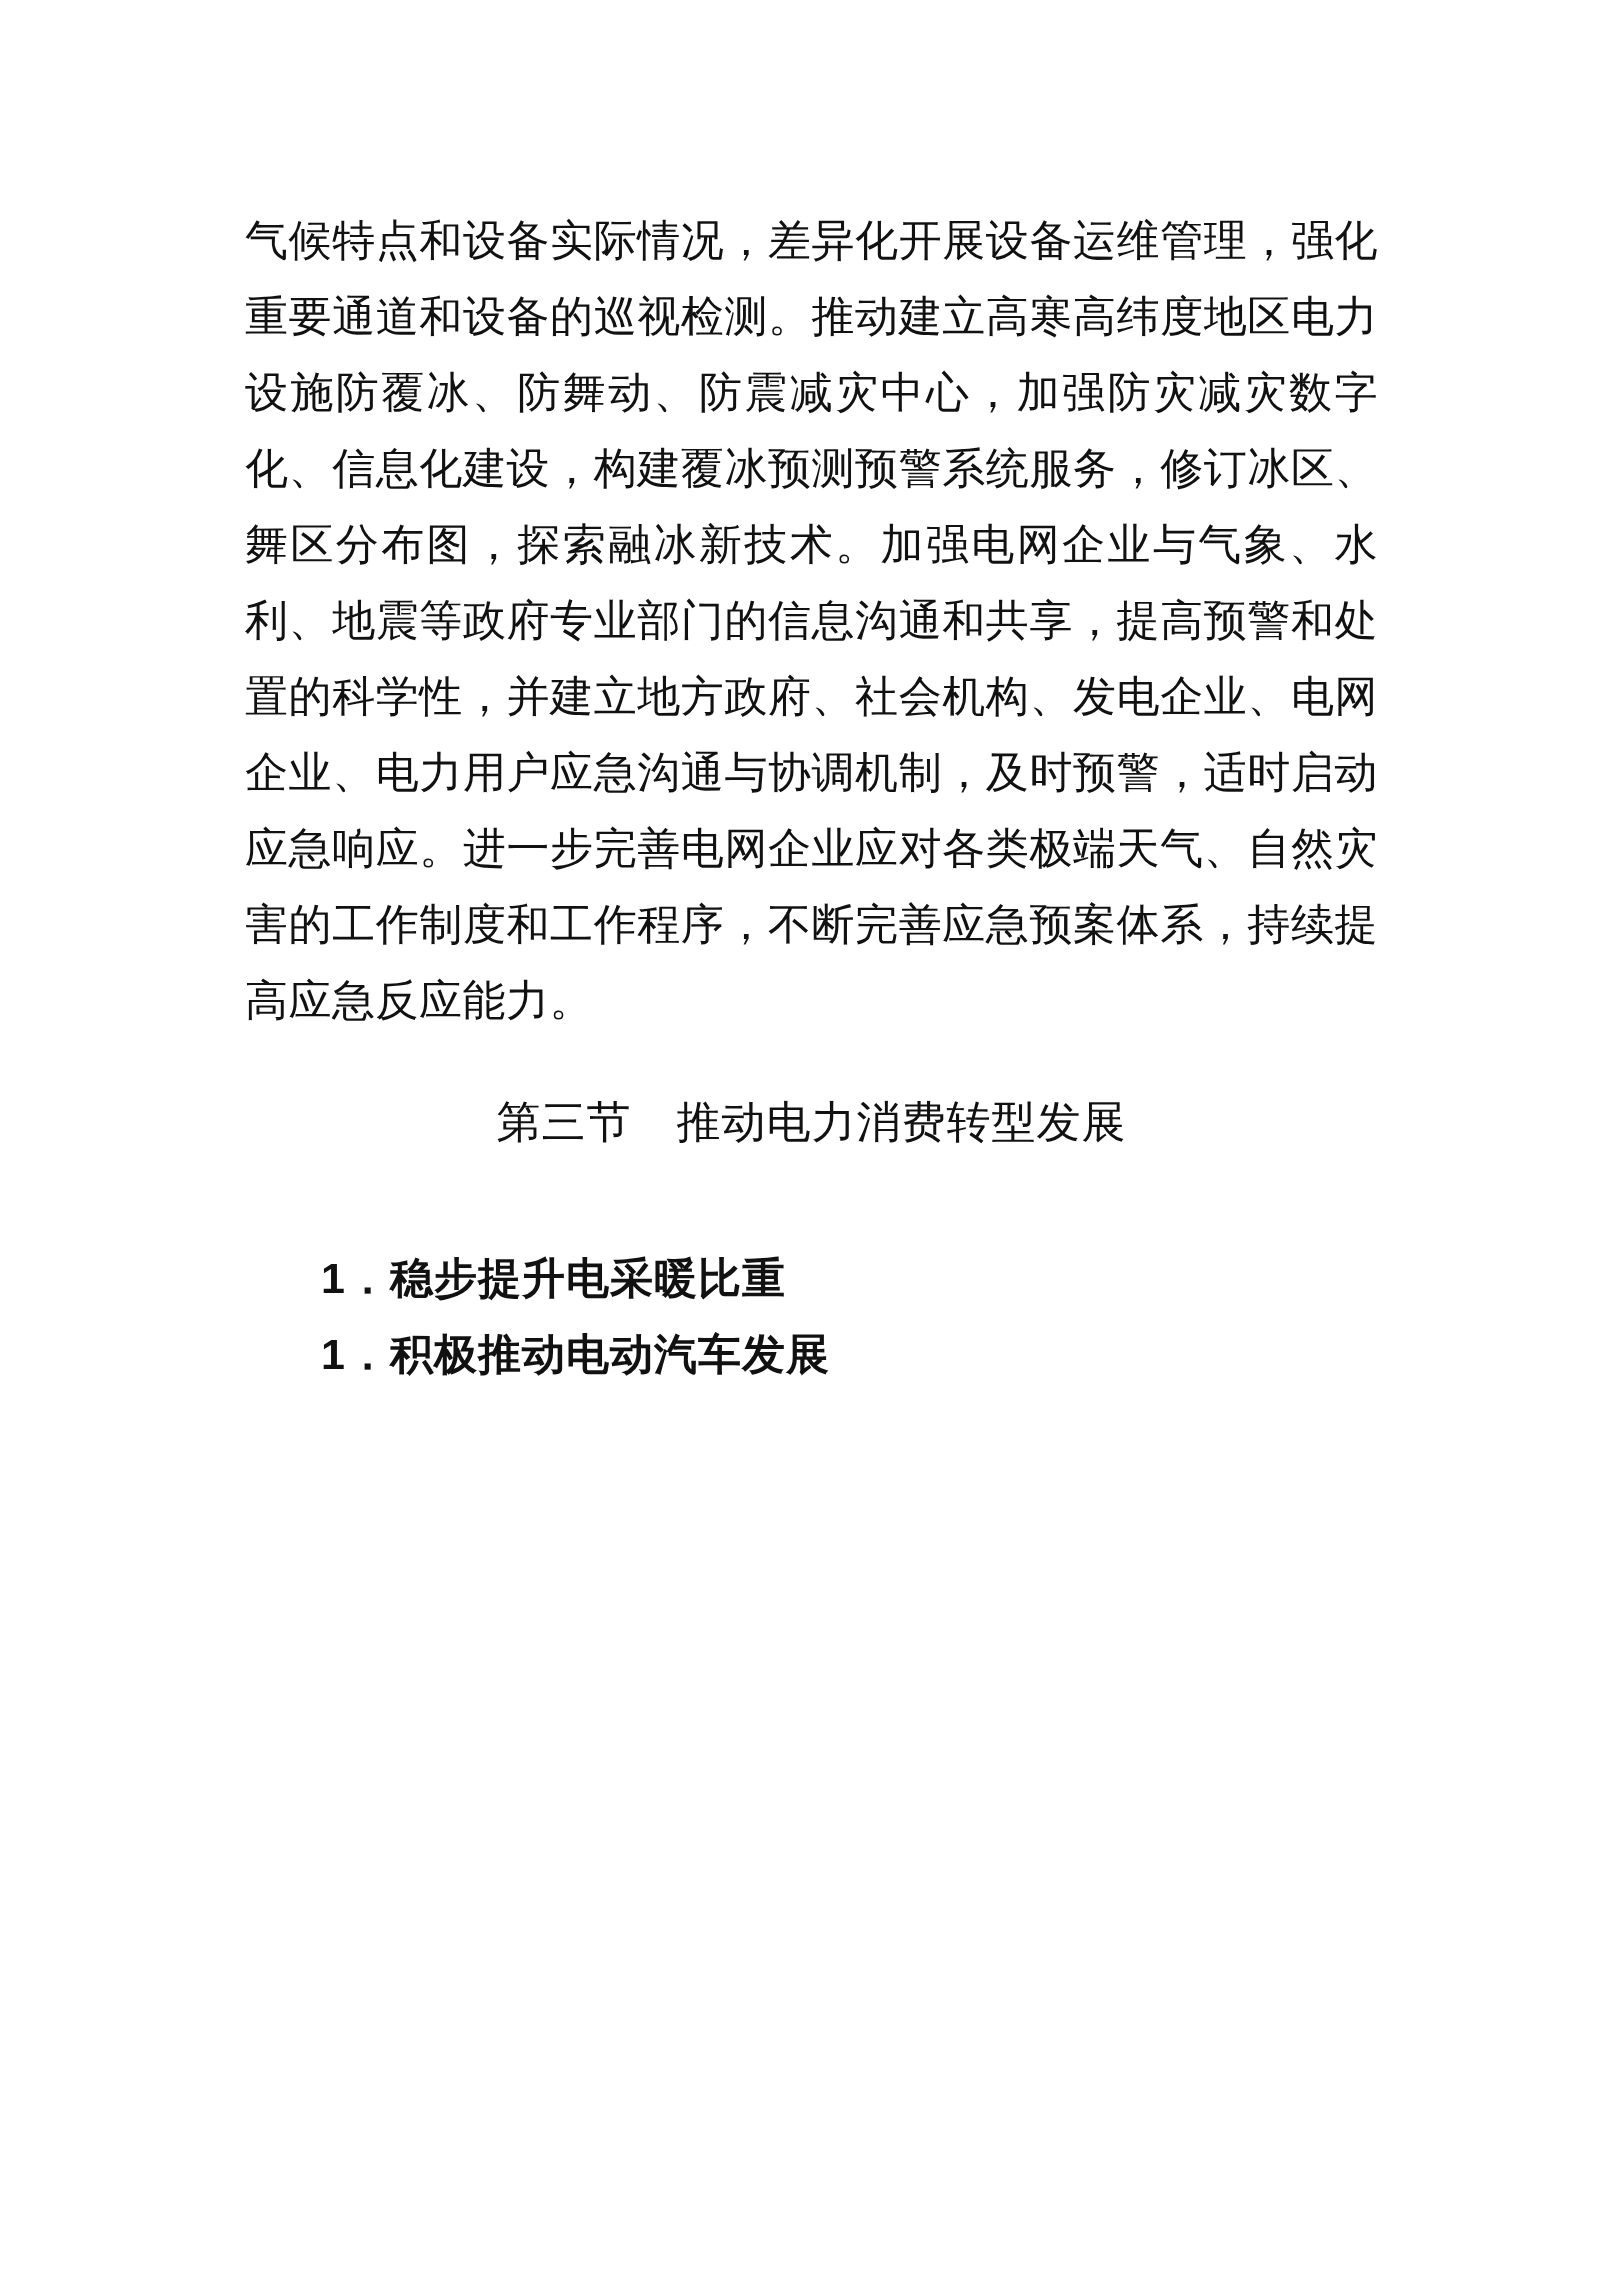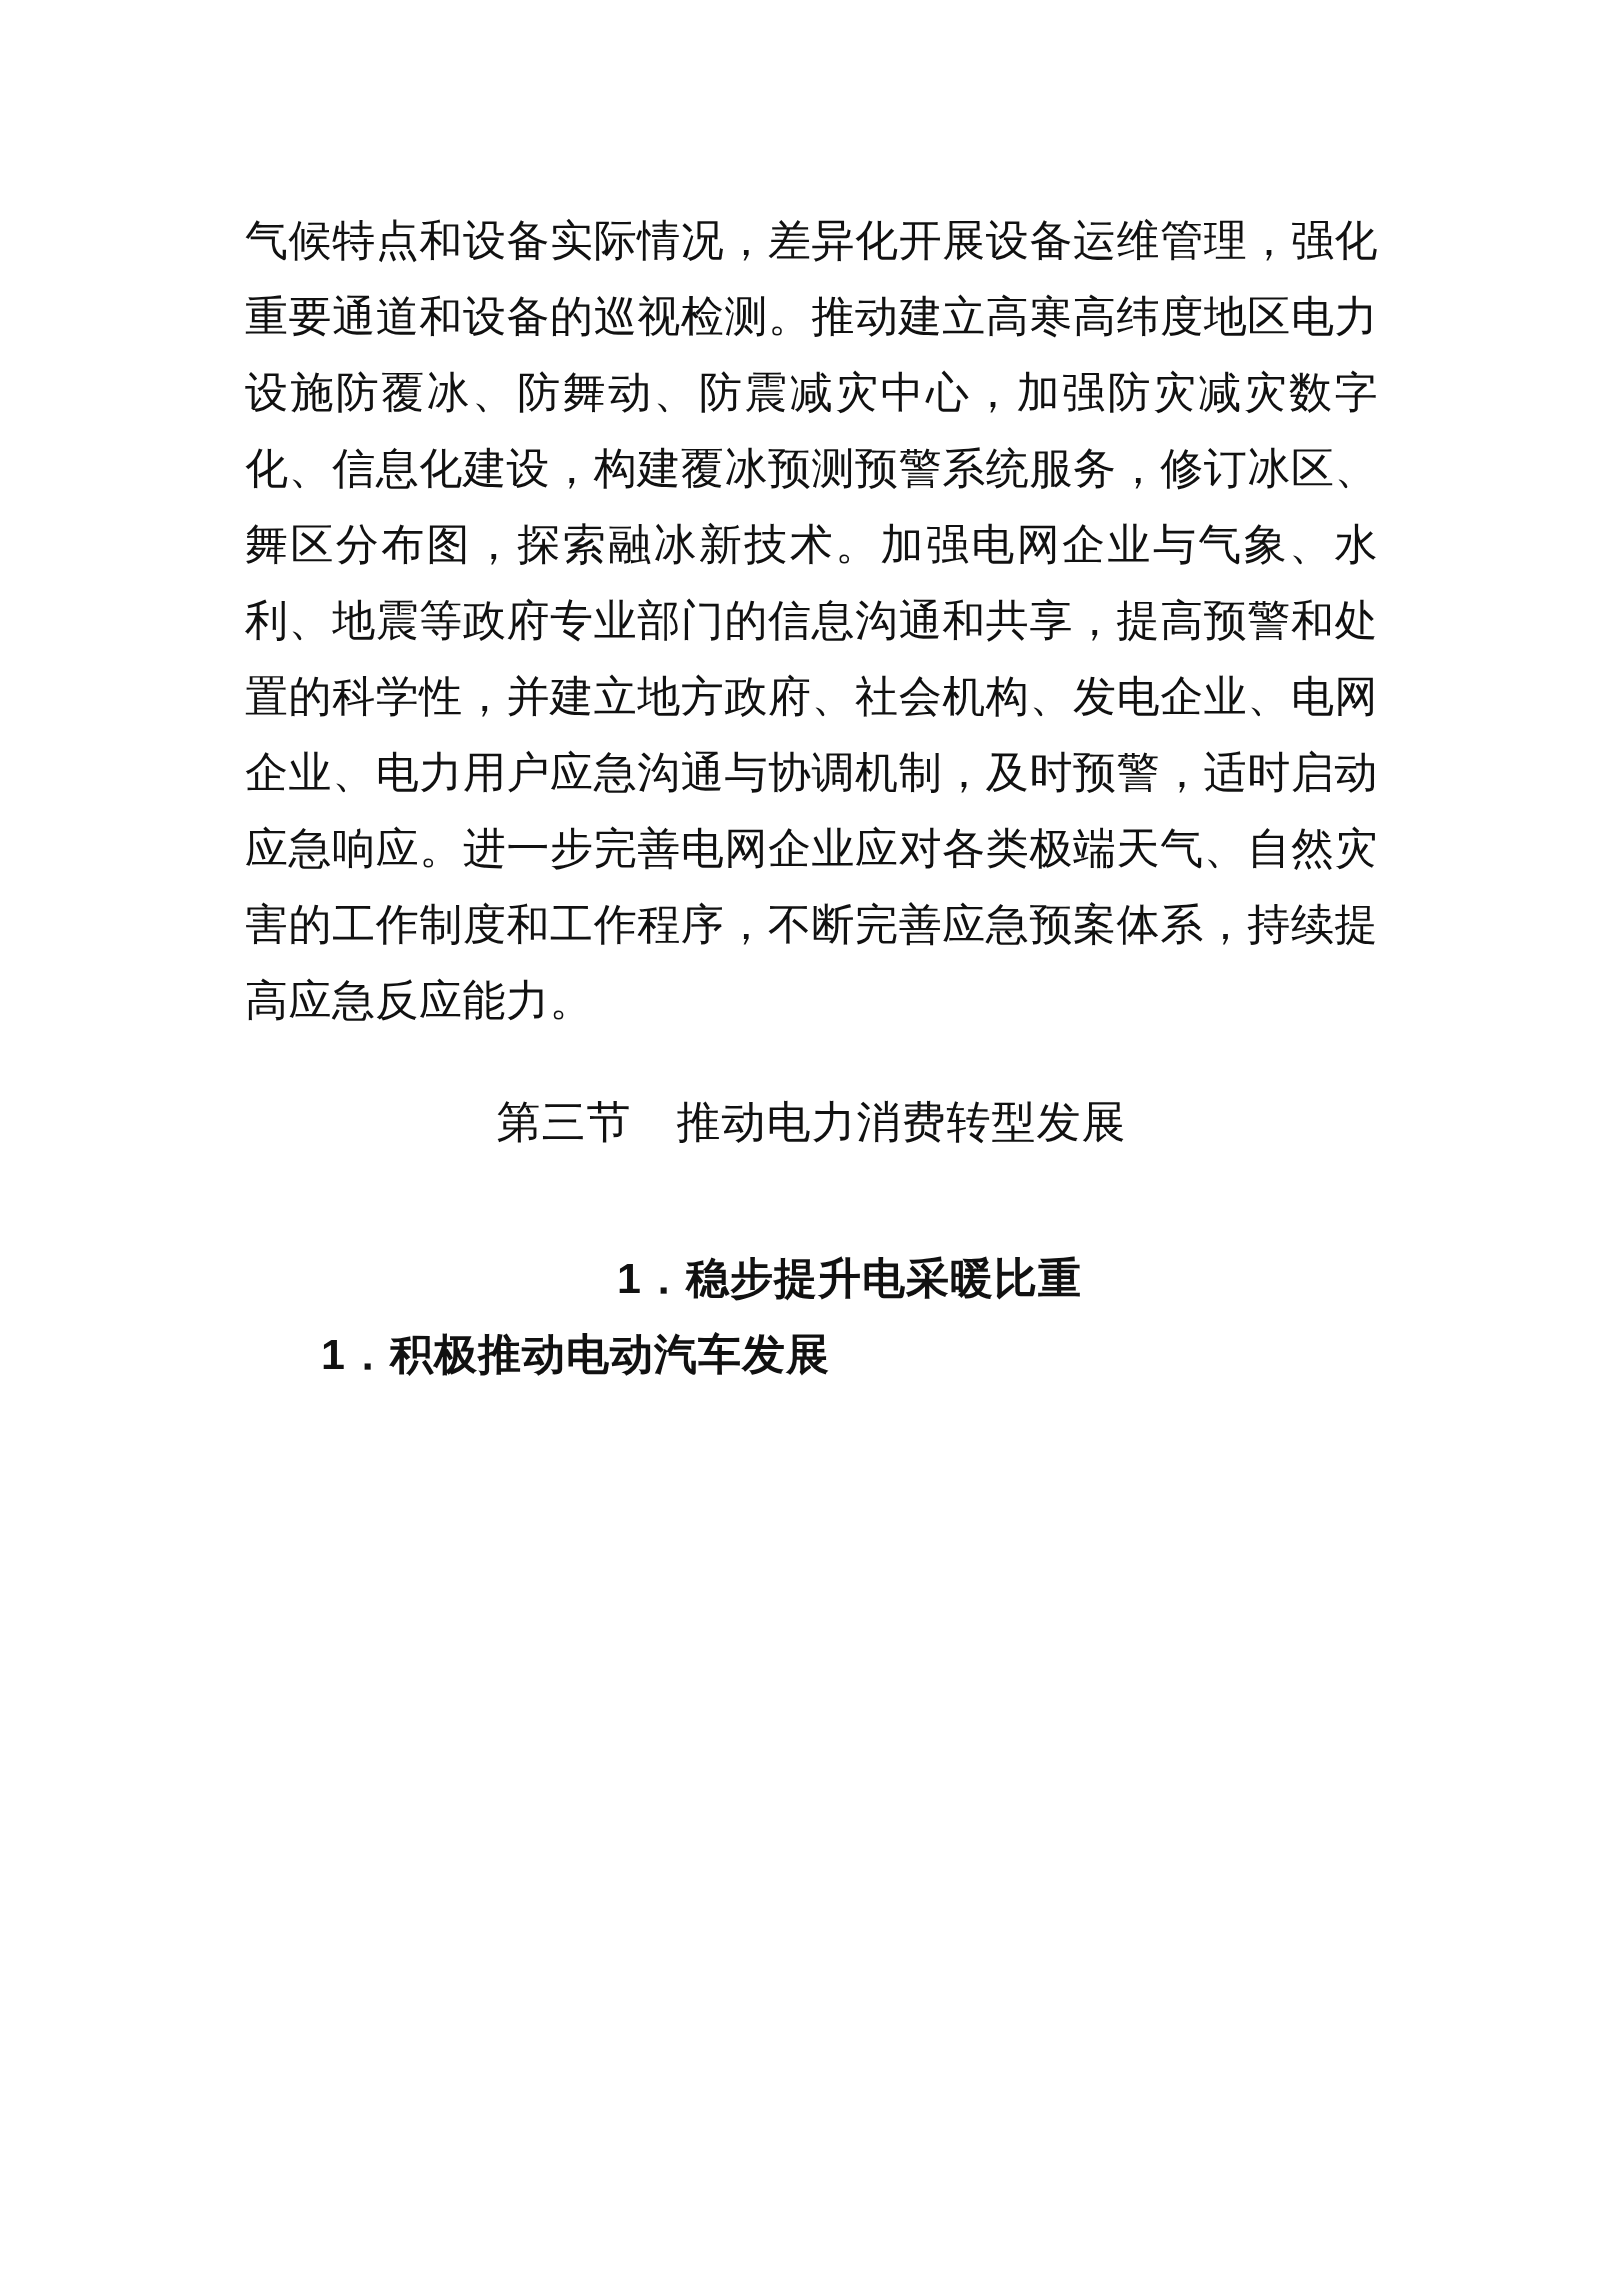--- a/index.html
+++ b/index.html
@@ -46,21 +46,20 @@
   h3.sub-heading {
     margin: 0;
     font-size: 43px;
     line-height: 76px;
     font-weight: 700;
     padding-left: 76px;
     letter-spacing: 1px;
   }
   h3.sub-heading.gap-above {
     margin-top: 80px;
-    text-align: center;
   }
   .page-number {
     position: absolute;
     top: 2121px;
     left: 0;
     width: 100%;
     text-align: center;
     font-family: "Liberation Serif", "DejaVu Serif", serif;
     font-size: 33px;
     line-height: 39px;

